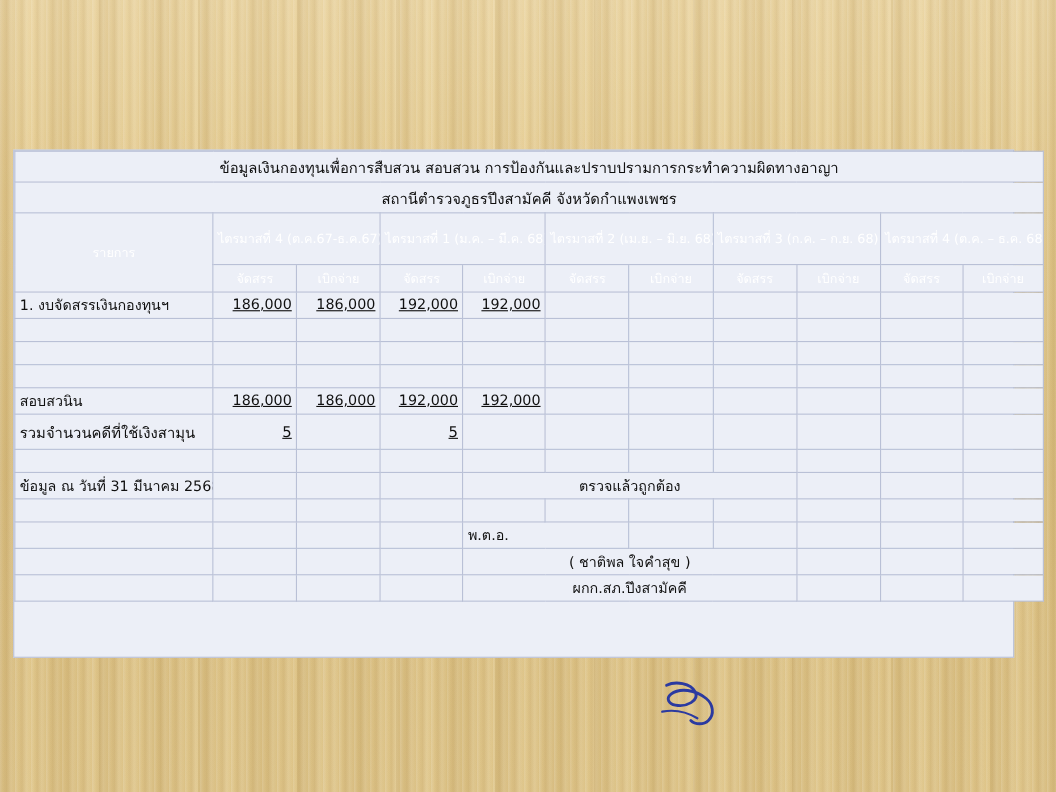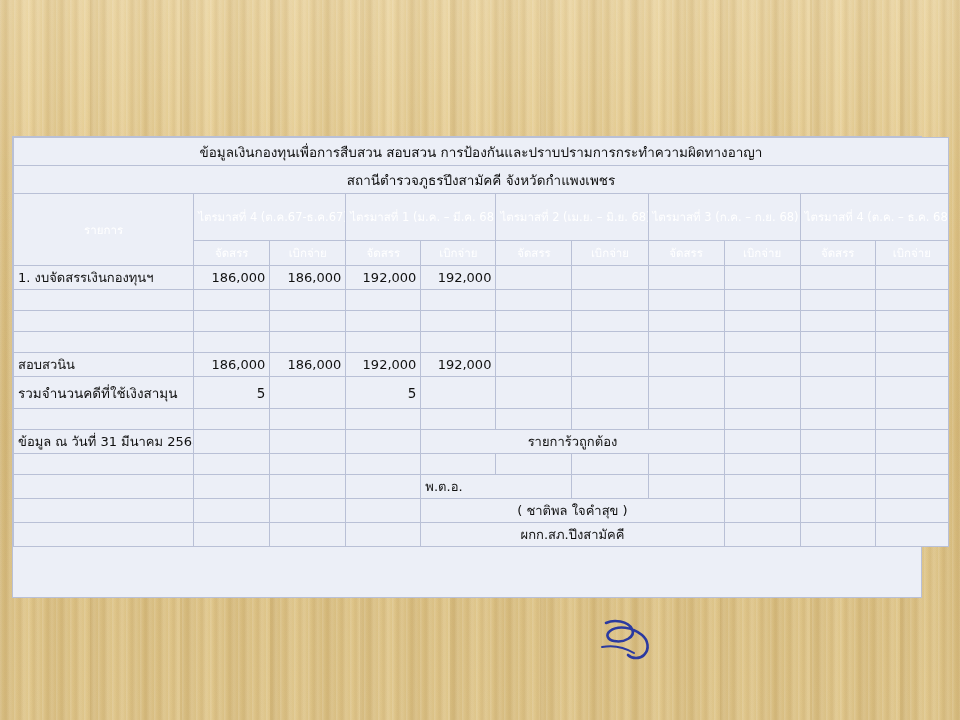--- a/index.html
+++ b/index.html
@@ -83,20 +83,21 @@
     text-align: center;
     font-size: 11.5px;
     height: 22px;
   }
   .hdr-top td { height: 46px; }
   .hdr-sub td { height: 24px; font-size: 11.5px; }
   .col-item { width: 180px; }
   .num {
     text-align: right;
     padding-right: 6px;
+    text-decoration: underline;
   }
   .ctr { text-align: center; }
   .rght { text-align: left; padding-right: 6px; }
   .datarow td { height: 23px; font-size: 13px; }
   .emptyrow td { height: 20px; }
   .tall td { height: 31px; font-size: 13.5px; }
   .footrow td { height: 23px; font-size: 13px; }
   .sig-wrap { position: relative; }
   .sig {
     position: absolute;
@@ -253,21 +254,21 @@
         <td></td>
         <td></td>
         <td></td>
       </tr>
 
       <tr class="footrow">
         <td class="ctr">ข้อมูล ณ วันที่ 31 มีนาคม 2568</td>
         <td></td>
         <td></td>
         <td></td>
-        <td colspan="4" class="ctr">รายการ้วถูกต้อง</td>
+        <td colspan="4" class="ctr">ตรวจแล้วถูกต้อง</td>
         <td></td>
         <td></td>
         <td></td>
       </tr>
 
       <tr class="emptyrow">
         <td></td>
         <td></td>
         <td></td>
         <td></td>

